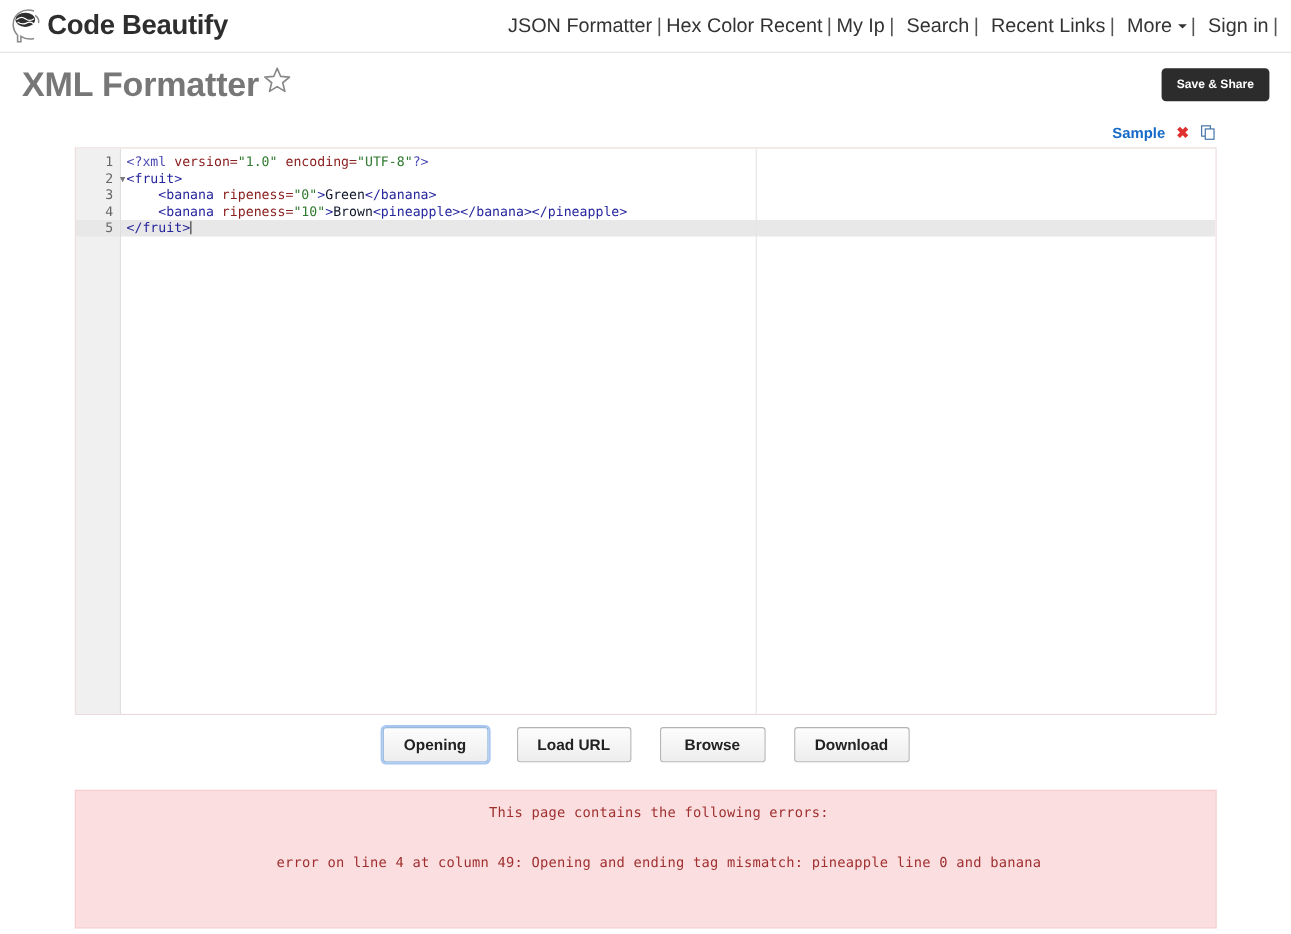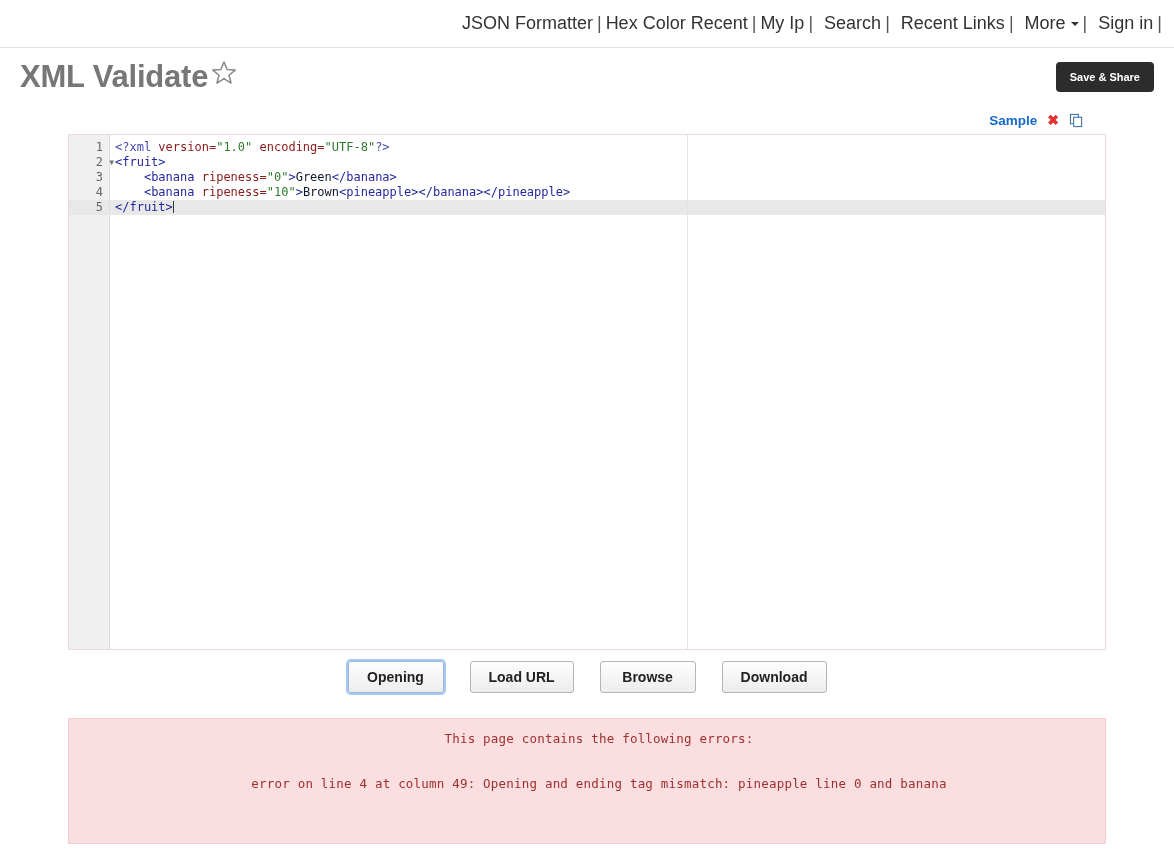--- a/index.html
+++ b/index.html
@@ -85,21 +85,21 @@
     font-size: 11px;
     font-weight: bold;
     font-family: "Liberation Sans", sans-serif;
     padding: 9px 14px;
     cursor: pointer;
   }
 
   
   .samplebar {
     height: 28px;
-    padding-right: 90px;
+    padding-right: 68px;
     display: flex;
     align-items: center;
     justify-content: flex-end;
     gap: 10px;
   }
   .sample-link {
     color: #1569c7;
     font-size: 13.5px;
     font-weight: bold;
     text-decoration: none;
@@ -226,20 +226,32 @@
     color: #a03030;
     padding-left: 24px;
   }
   .err-title { margin-bottom: 30px; letter-spacing: 0.2px; }
   .err-msg { letter-spacing: 0.2px; }
 </style>
 </head>
 <body>
 
 <div class="header">
+  <a class="brand" href="#">
+    <span class="brand-logo">
+      <svg width="34" height="36" viewBox="0 0 34 36" xmlns="http://www.w3.org/2000/svg">
+        <path d="M23 4 C13 1 4 7 4 16 C4 21 6 24 8 26 L8 32 L11 32 L11 27 C14 29 19 30 23 29" fill="#ffffff" stroke="#8a8a8a" stroke-width="1.4"></path>
+        <ellipse cx="15" cy="12" rx="9" ry="6.5" fill="#2e2e2e"></ellipse>
+        <path d="M7 12 q4 -4 8 -1 q4 3 8 0" stroke="#ffffff" stroke-width="1.1" fill="none"></path>
+        <path d="M8 14 q4 3 8 1 q4 -2 7 1" stroke="#ffffff" stroke-width="1.1" fill="none"></path>
+        <path d="M24 8 q4 3 3 7" stroke="#8a8a8a" stroke-width="1.3" fill="none"></path>
+      </svg>
+    </span>
+    <span class="brand-text">Code Beautify</span>
+  </a>
 
   <nav class="topnav">
     <span class="nav-group">
       <a href="#">JSON Formatter</a>
       <span class="nav-sep">|</span>
     </span>
     <span class="nav-group">
       <a href="#">Hex Color Recent</a>
       <span class="nav-sep">|</span>
     </span>
@@ -262,21 +274,21 @@
     </span>
     <span class="nav-group spaced">
       <a href="#">Sign in</a>
       <span class="nav-sep">|</span>
     </span>
   </nav>
 </div>
 
 <div class="titlerow">
   <h1 class="page-title">
-    <span>XML Validate</span>
+    <span>XML Formatter</span>
     <span class="star-icon">
       <svg width="28" height="28" viewBox="0 0 24 24">
         <path d="M12 2.6 L14.7 9.0 L21.6 9.5 L16.3 13.9 L18.0 20.6 L12 16.9 L6.0 20.6 L7.7 13.9 L2.4 9.5 L9.3 9.0 Z" fill="none" stroke="#888888" stroke-width="1.3" stroke-linejoin="round"></path>
       </svg>
     </span>
   </h1>
   <button class="save-share">Save &amp; Share</button>
 </div>
 
 <div class="samplebar">

